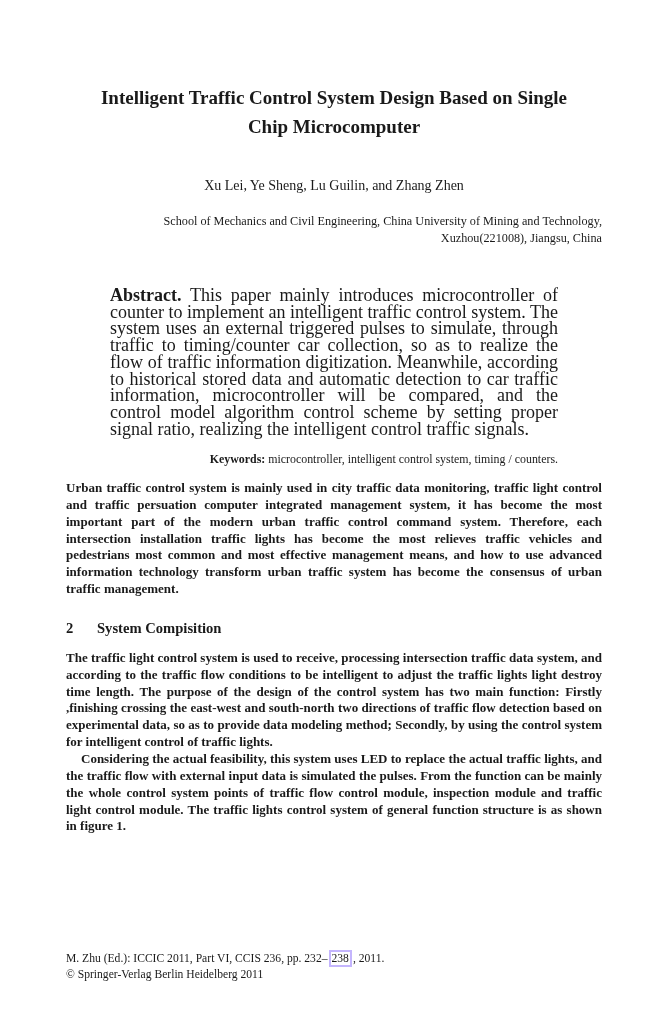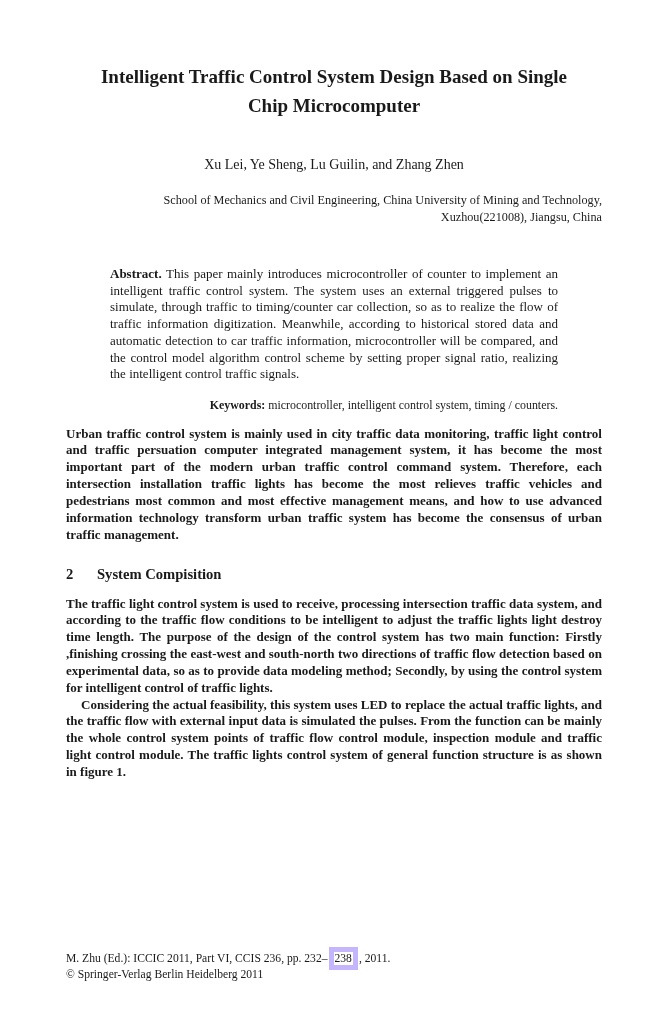--- a/index.html
+++ b/index.html
@@ -9,21 +9,21 @@
     height: 1026px;
     background: #ffffff;
     font-family: "Liberation Serif", "DejaVu Serif", serif;
     color: #1a1a1a;
     overflow: hidden;
   }
   .content { margin: 0 66px; width: 536px; }
 
   .title {
     margin: 0;
-    padding-top: 62px;
+    padding-top: 83px;
     text-align: center;
     font-size: 19px;
     font-weight: bold;
     line-height: 29px;
   }
   .authors {
     margin-top: 37px;
     text-align: center;
     font-size: 14px;
     line-height: 16px;
@@ -39,21 +39,21 @@
     text-align: center;
     font-family: "Liberation Mono", "DejaVu Sans Mono", monospace;
     font-size: 11.8px;
     letter-spacing: 0.9px;
     line-height: 15px;
   }
 
   .abstract-block {
     margin: 41px auto 0 auto;
     width: 448px;
-    font-size: 13px;
+    font-size: 18px;
     line-height: 16.7px;
     text-align: justify;
   }
   .keywords {
     margin: 14px auto 0 auto;
     width: 448px;
     font-size: 11.9px;
     line-height: 16.7px;
     text-align: right;
   }
@@ -84,21 +84,21 @@
 
   .footer {
     position: absolute;
     left: 66px;
     top: 951px;
     font-size: 11.6px;
     line-height: 15.8px;
     text-align: left;
   }
   .page-ref {
-    border: 5px solid #c4b5fd;
+    border: 2px solid #c4b5fd;
     padding: 0 1px;
     margin: 0 1px;
     text-decoration: none;
     color: inherit;
     cursor: pointer;
   }
 </style>
 </head>
 <body>
 

